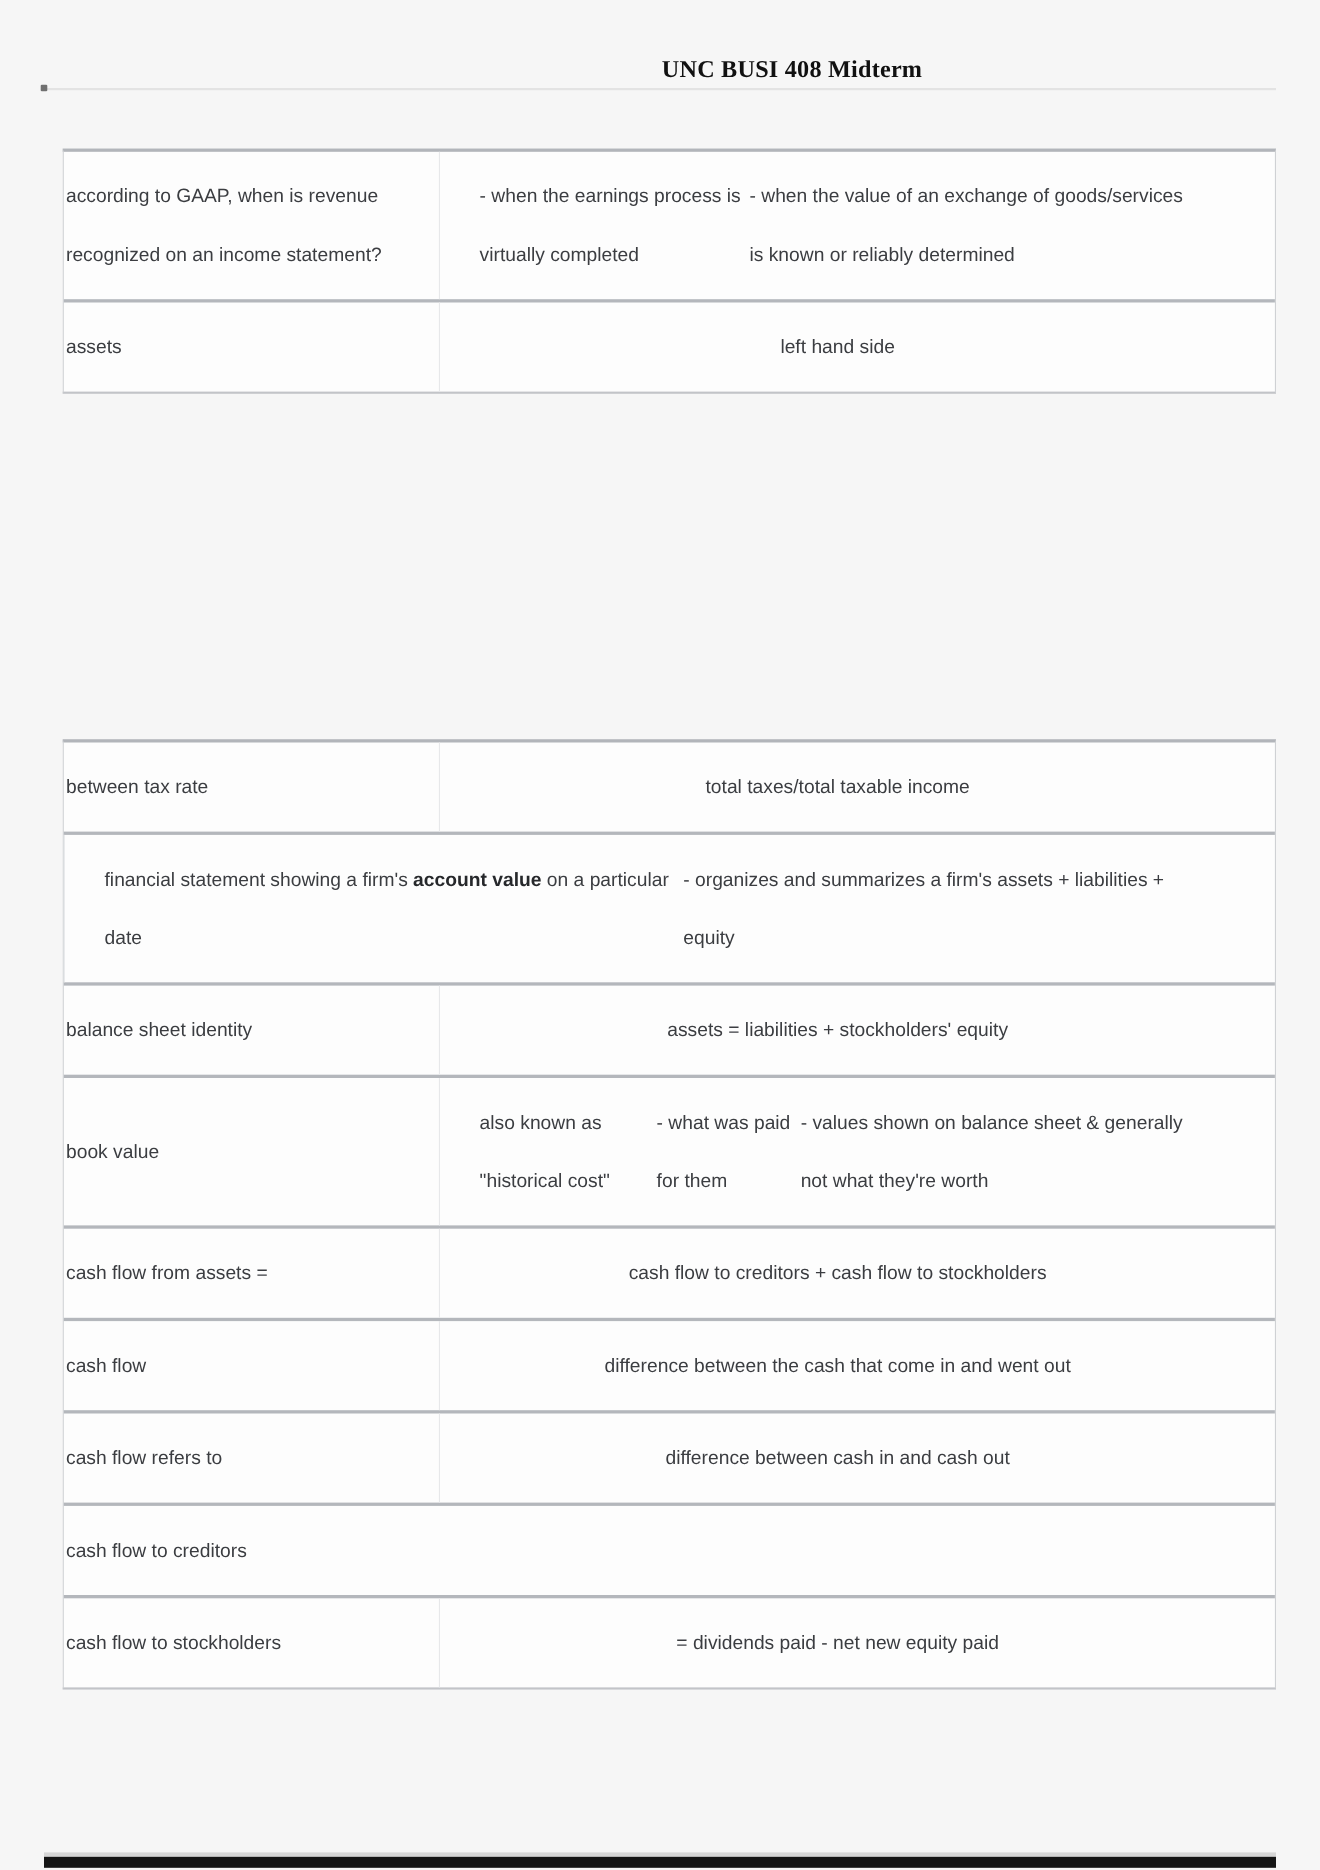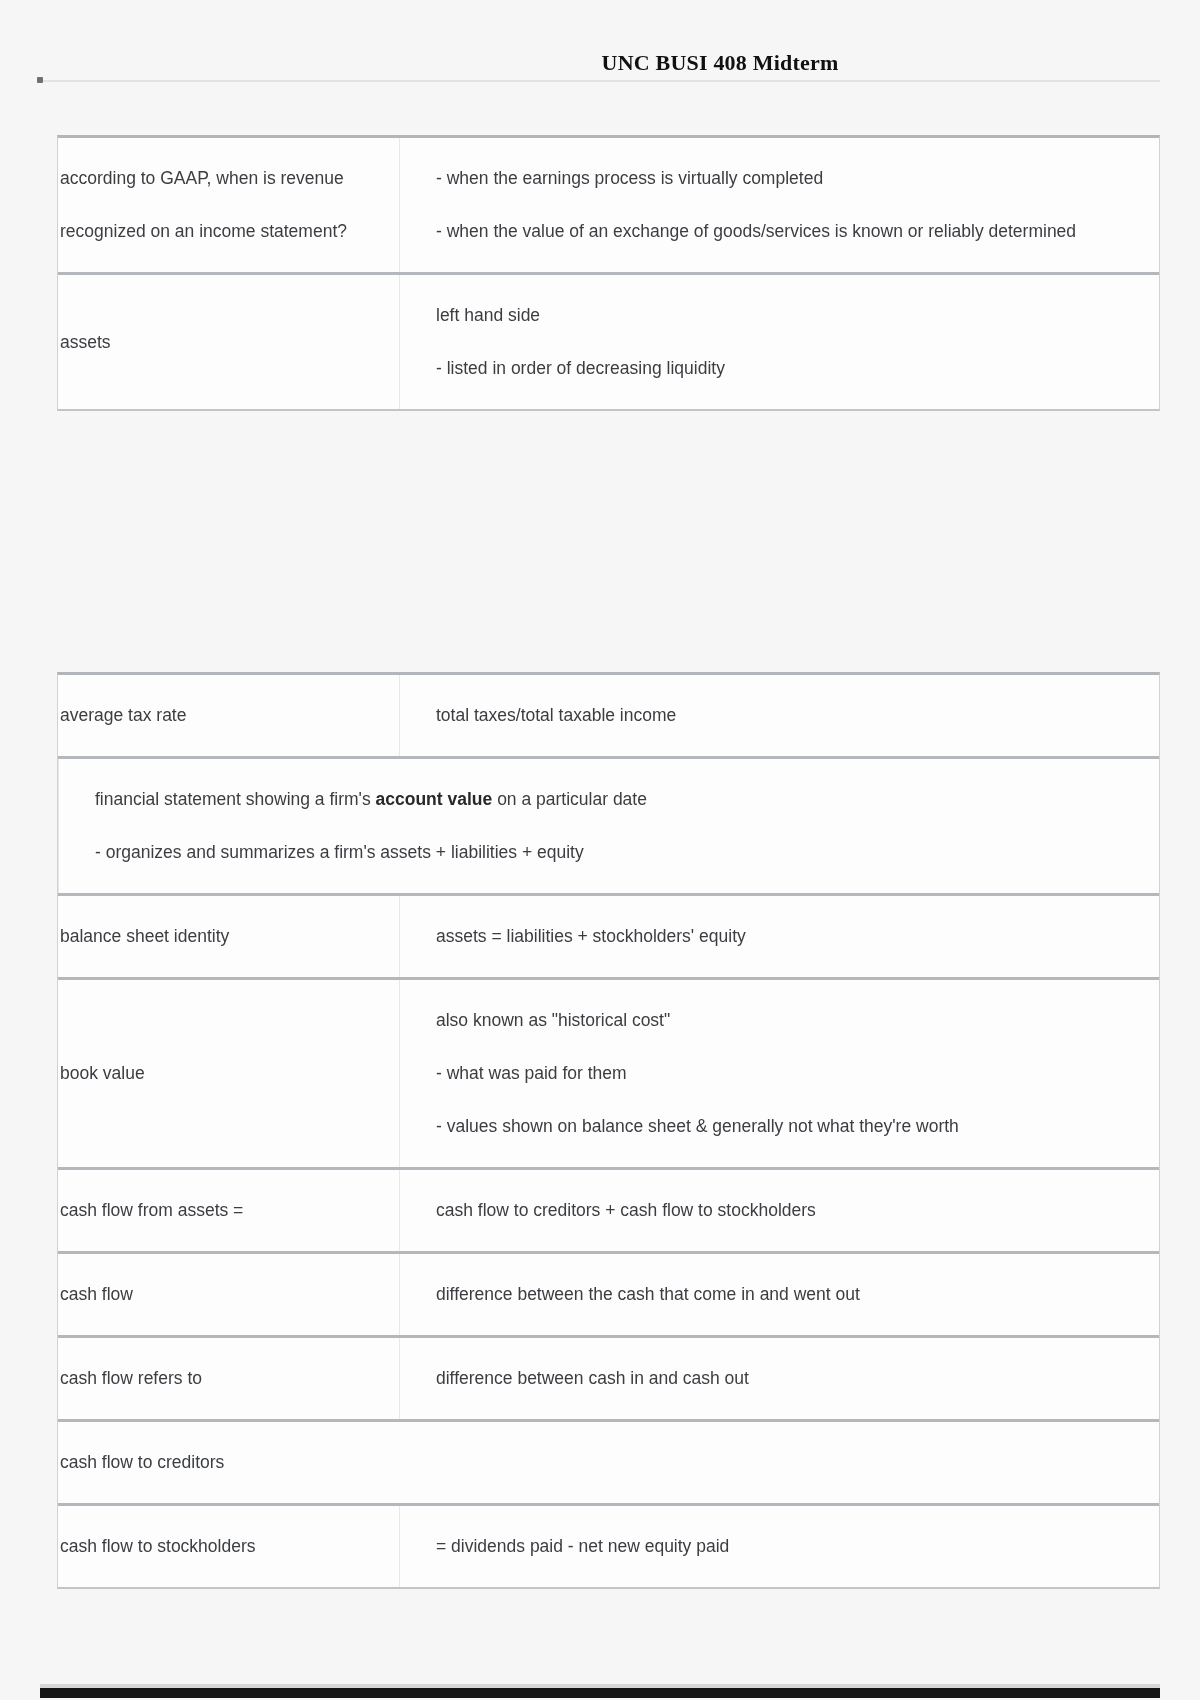--- a/index.html
+++ b/index.html
@@ -41,21 +41,21 @@
     padding:14px 10px 14px 2px;
     display:flex;align-items:center;
   }
   .term-text{
     line-height:53px;font-size:17.5px;color:#3b3d41;
   }
   .def-cell{
     flex:1;box-sizing:border-box;
     padding:14px 72px 14px 36px;
     border-left:1px solid #e7e8ea;
-    display:flex;flex-direction:column;justify-content:center;
+    display:flex;flex-direction:row;justify-content:center;
   }
   .def-line{
     line-height:53px;font-size:17.5px;color:#3b3d41;
   }
   .def-line b{color:#26282b;}
   .bottom-strip{
     position:absolute;left:40px;top:1684px;width:1120px;height:4px;
     background:#d6d6d6;
   }
   .bottom-bar{
@@ -79,28 +79,27 @@
         <div class="def-line">- when the earnings process is virtually completed</div>
         <div class="def-line">- when the value of an exchange of goods/services is known or reliably determined</div>
       </div>
     </div>
     <div class="card-row">
       <div class="term-cell">
         <div class="term-text">assets</div>
       </div>
       <div class="def-cell">
         <div class="def-line">left hand side</div>
-        <div class="def-line">- listed in order of decreasing liquidity</div>
       </div>
     </div>
   </div>
 <div class="card-table table-2">
     <div class="card-row">
       <div class="term-cell">
-        <div class="term-text">average tax rate</div>
+        <div class="term-text">between tax rate</div>
       </div>
       <div class="def-cell">
         <div class="def-line">total taxes/total taxable income</div>
       </div>
     </div>
     <div class="card-row">
       <div class="def-cell">
         <div class="def-line"><span>financial statement showing a firm's </span><b>account value</b><span> on a particular date</span></div>
         <div class="def-line">- organizes and summarizes a firm's assets + liabilities + equity</div>
       </div>

